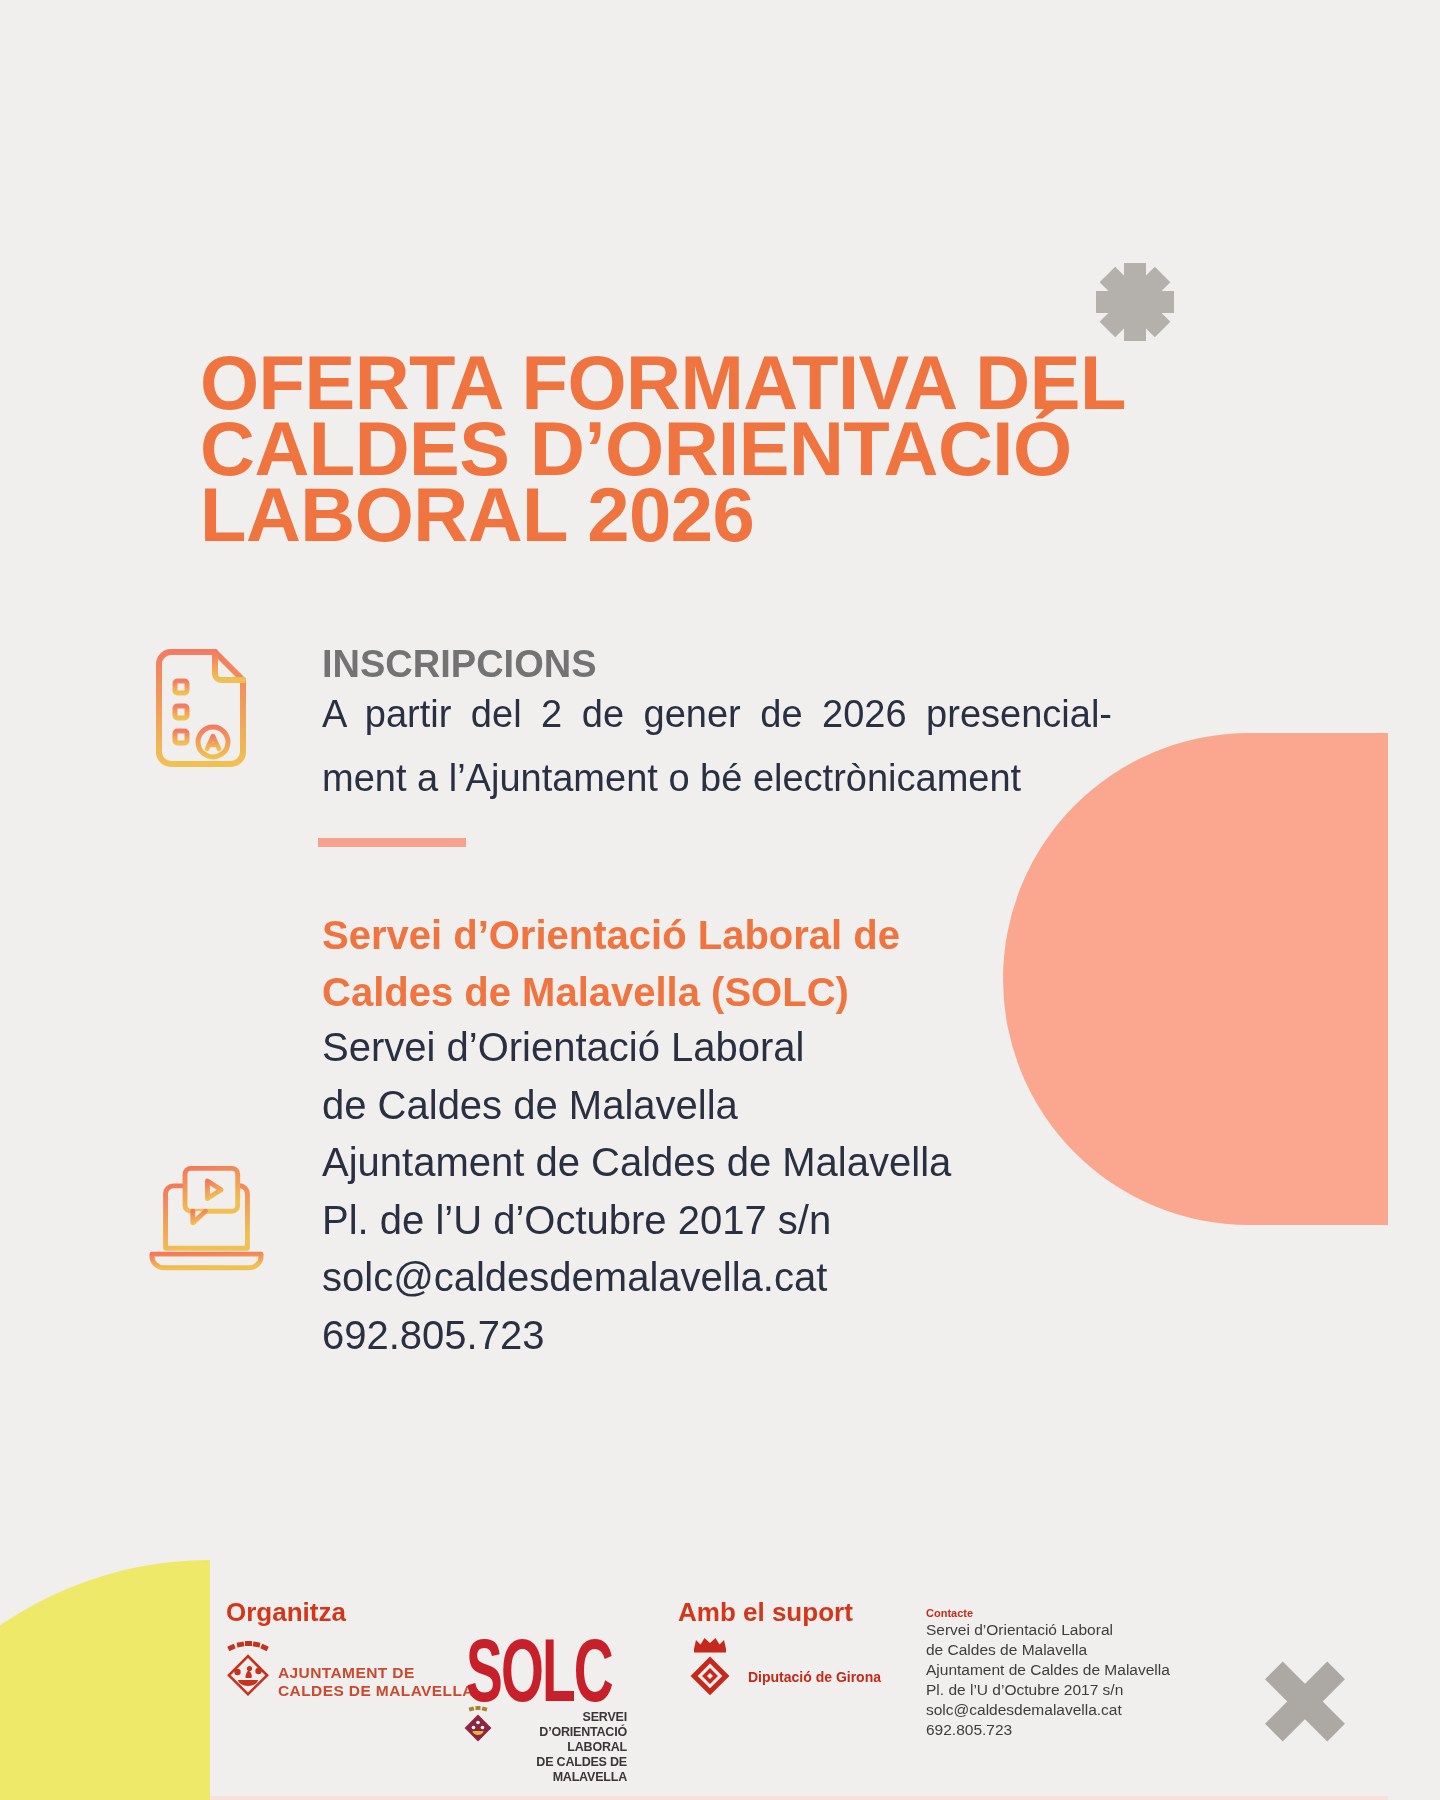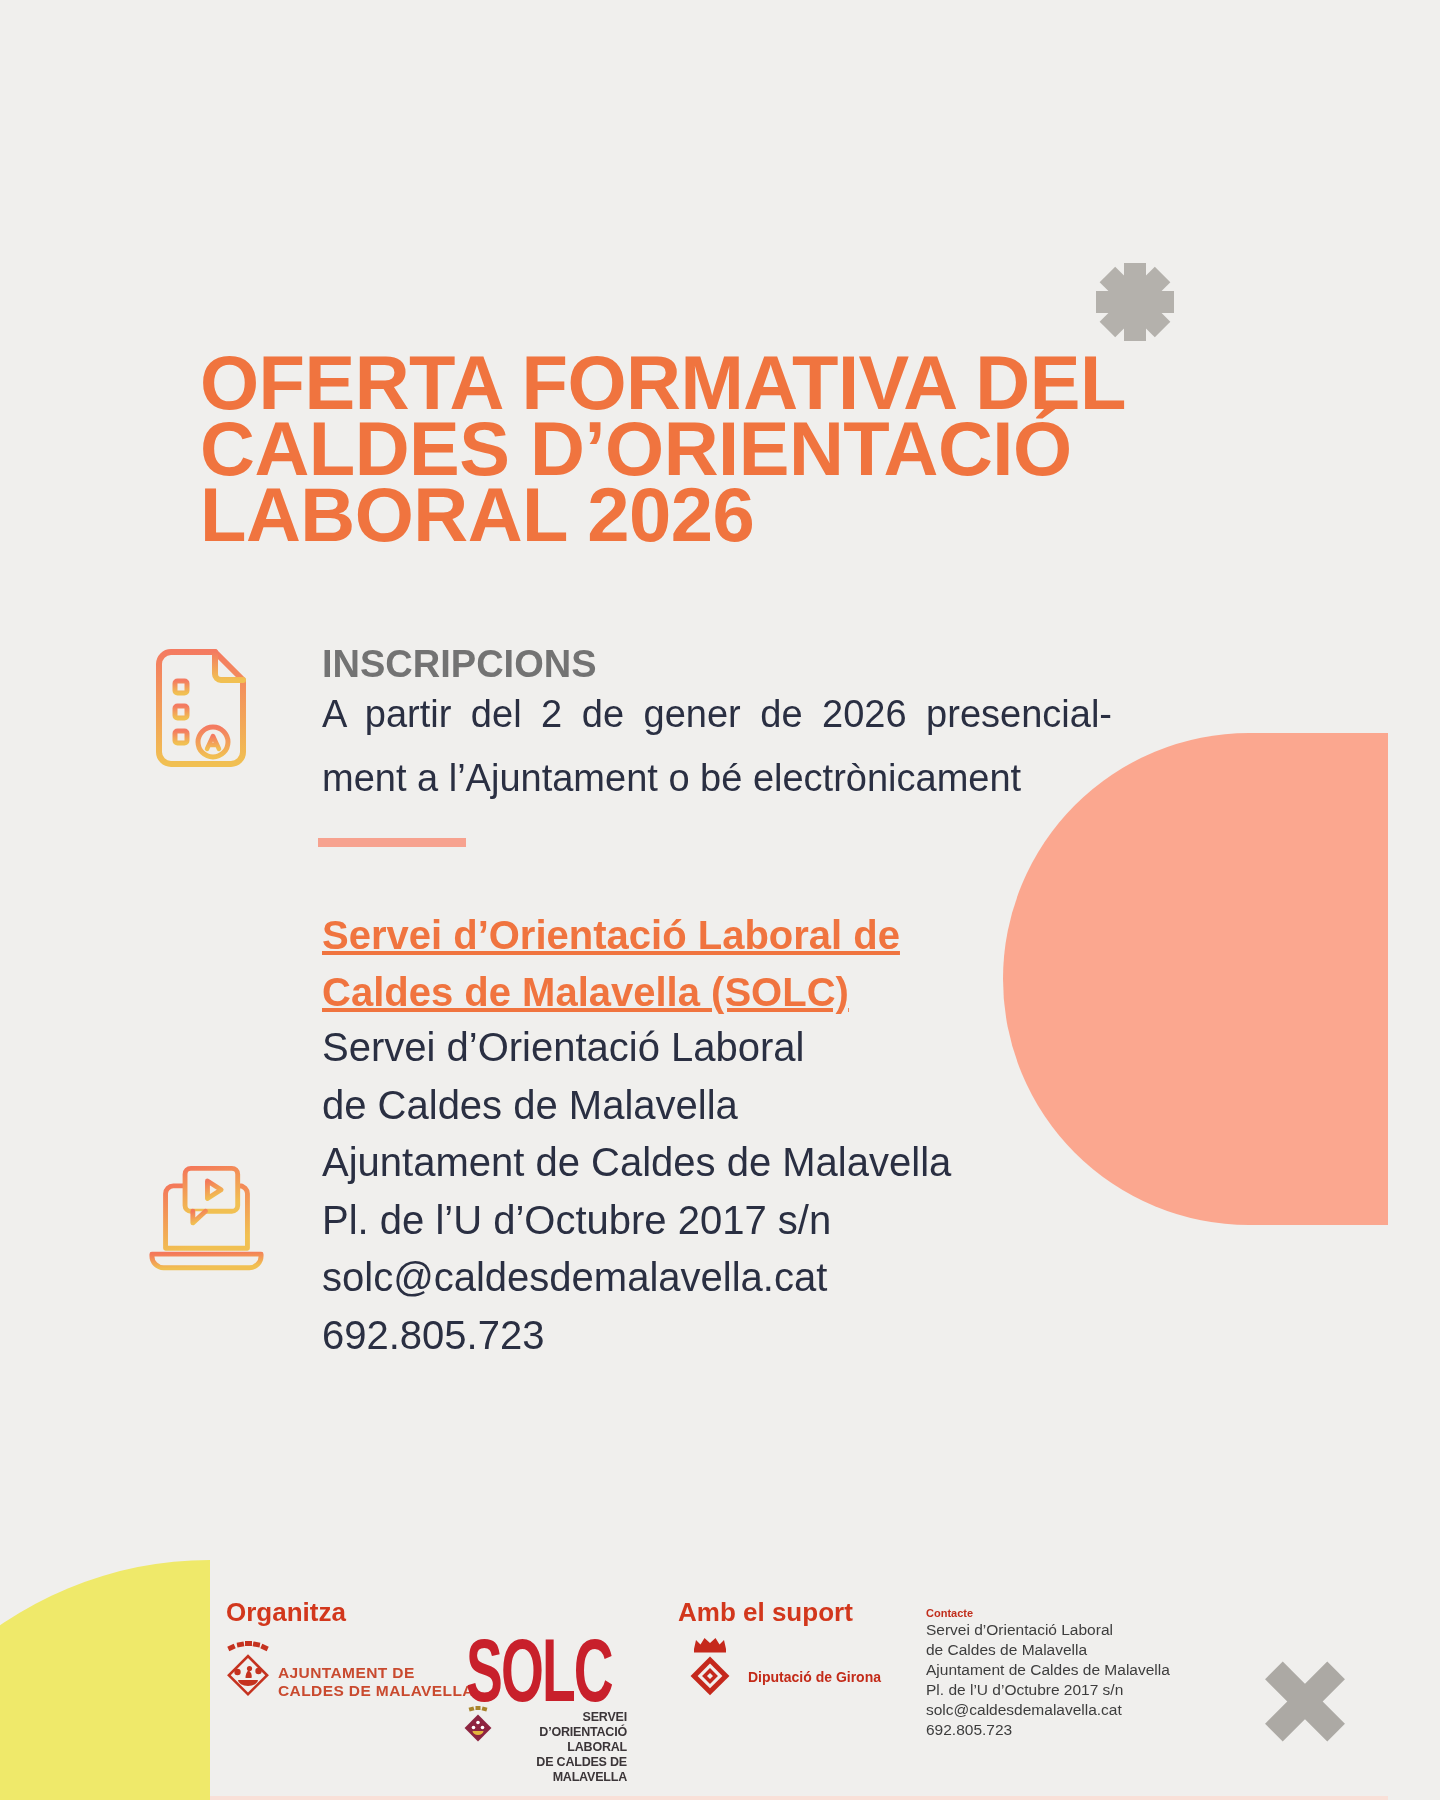--- a/index.html
+++ b/index.html
@@ -21,21 +21,21 @@
   
   .title{left:200px;top:350px;width:1060px;z-index:3;color:#F0743F;font-weight:bold;font-size:76px;line-height:66px;letter-spacing:-0.5px;}
 
   
   .insc-head{left:322px;top:644px;font-size:38px;font-weight:bold;color:#737373;line-height:40px;z-index:3;}
   .insc-body{left:322px;top:682px;width:790px;font-size:38px;color:#2A2F42;line-height:64px;z-index:3;}
   .just{text-align:justify;text-align-last:justify;}
   .insc-bar{left:318px;top:838px;width:148px;height:9px;background:#F7A28F;z-index:3;}
 
   
-  .svc-head{left:322px;top:907px;font-size:40px;font-weight:bold;color:#F0743F;line-height:57px;z-index:3;text-decoration:underline;}
+  .svc-head{left:322px;top:907px;font-size:40px;font-weight:bold;color:#F0743F;line-height:57px;z-index:3;}
   .svc-lines{left:322px;top:1019px;font-size:40px;color:#2A2F42;line-height:57.5px;z-index:3;}
 
   
   .f-label{font-size:26px;font-weight:bold;color:#D2371C;line-height:24px;z-index:3;}
   .aj-text{left:278px;top:1664px;font-size:15.5px;color:#C94A2F;line-height:17.5px;letter-spacing:0.4px;z-index:3;font-weight:bold;}
   .solc-word{left:466px;top:1626px;font-size:89px;font-weight:bold;color:#C8202B;line-height:89px;letter-spacing:-3px;transform:scaleX(0.62);transform-origin:left top;z-index:3;}
   .solc-tag{left:497px;top:1710px;width:130px;font-size:12.5px;font-weight:bold;color:#3B3538;line-height:15px;text-align:right;letter-spacing:-0.2px;z-index:3;}
   .dipu-name{left:748px;top:1666px;font-size:14px;font-weight:bold;color:#C32A18;line-height:22px;z-index:3;}
   .cont-label{left:926px;top:1603px;font-size:11px;font-weight:bold;color:#C12E1C;line-height:20px;z-index:3;}
   .cont-lines{left:926px;top:1620px;font-size:15.5px;color:#3D3D3D;line-height:20px;z-index:3;}

